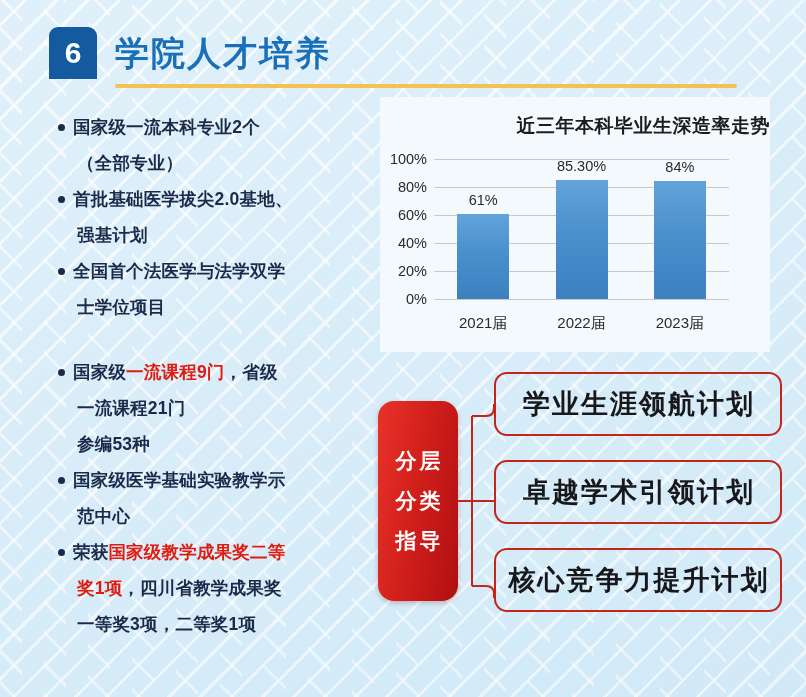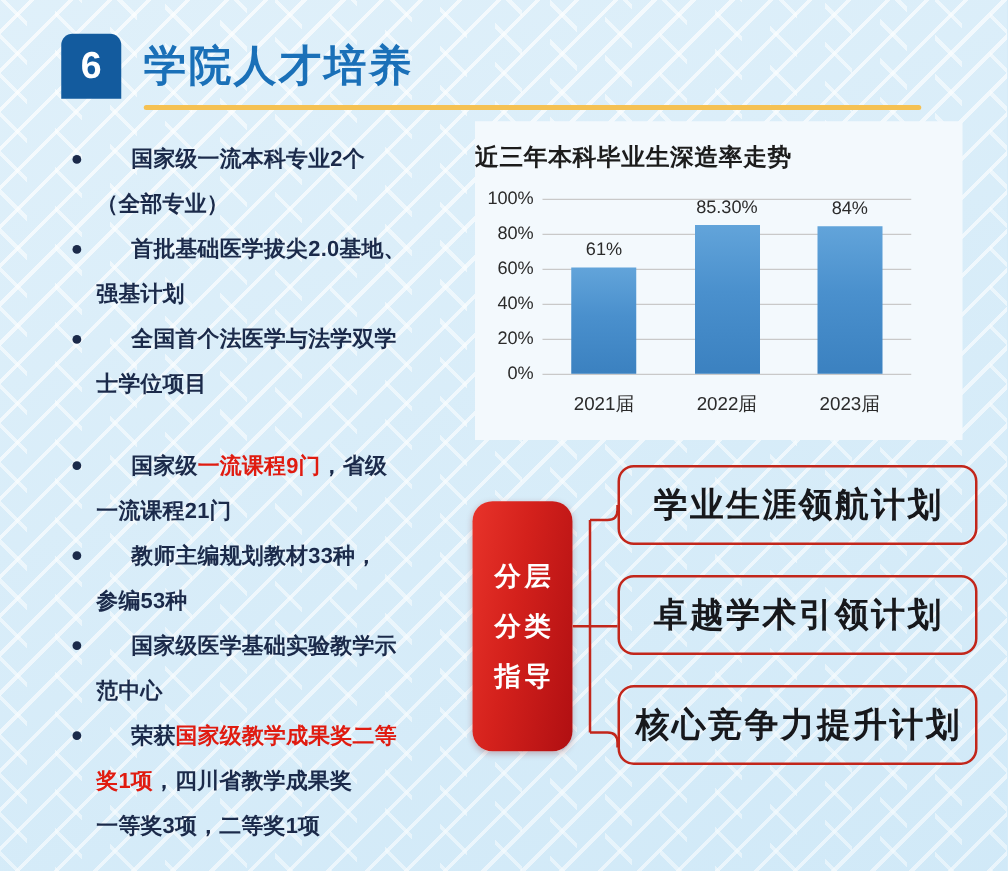--- a/index.html
+++ b/index.html
@@ -126,42 +126,41 @@
     background: #1b2a4a;
     margin-top: 12px;
     margin-right: 8px;
   }
   .bullet-text {
     font-size: 17.5px;
     font-weight: bold;
     line-height: 30px;
     color: #1b2a4a;
     letter-spacing: 0.2px;
-    margin-left: 32px;
   }
   .bullet-text .hl {
     color: #e01b10;
   }
 
   
   #chart-card {
     position: absolute;
     left: 380px;
     top: 97px;
     width: 390px;
     height: 255px;
     background: #f3f9fd;
     box-shadow: 0 0 0 0 rgba(0,0,0,0);
   }
   #chart-title {
     position: absolute;
     left: 0;
     top: 16px;
     width: 100%;
-    text-align: left;
+    text-align: right;
     font-size: 19px;
     font-weight: bold;
     color: #1c1c1c;
     letter-spacing: 0.5px;
   }
   #plot-area {
     position: absolute;
     left: 54px;
     top: 62px;
     width: 295px;
@@ -310,24 +309,20 @@
     </div>
 
   <div class="bullet-list" id="bullets-bottom">
       <div class="bullet-item">
         <div class="bullet-dot"></div>
         <div class="bullet-text"><span>国家级</span><span class="hl">一流课程9门</span><span>，省级</span></div>
       </div>
       <div class="bullet-item">
         <div class="bullet-dot" style="visibility: hidden;"></div>
         <div class="bullet-text" style="margin-left: 4px;"><span>一流课程21门</span></div>
-      </div>
-      <div class="bullet-item">
-        <div class="bullet-dot"></div>
-        <div class="bullet-text"><span>教师主编规划教材33种，</span></div>
       </div>
       <div class="bullet-item">
         <div class="bullet-dot" style="visibility: hidden;"></div>
         <div class="bullet-text" style="margin-left: 4px;"><span>参编53种</span></div>
       </div>
       <div class="bullet-item">
         <div class="bullet-dot"></div>
         <div class="bullet-text"><span>国家级医学基础实验教学示</span></div>
       </div>
       <div class="bullet-item">

